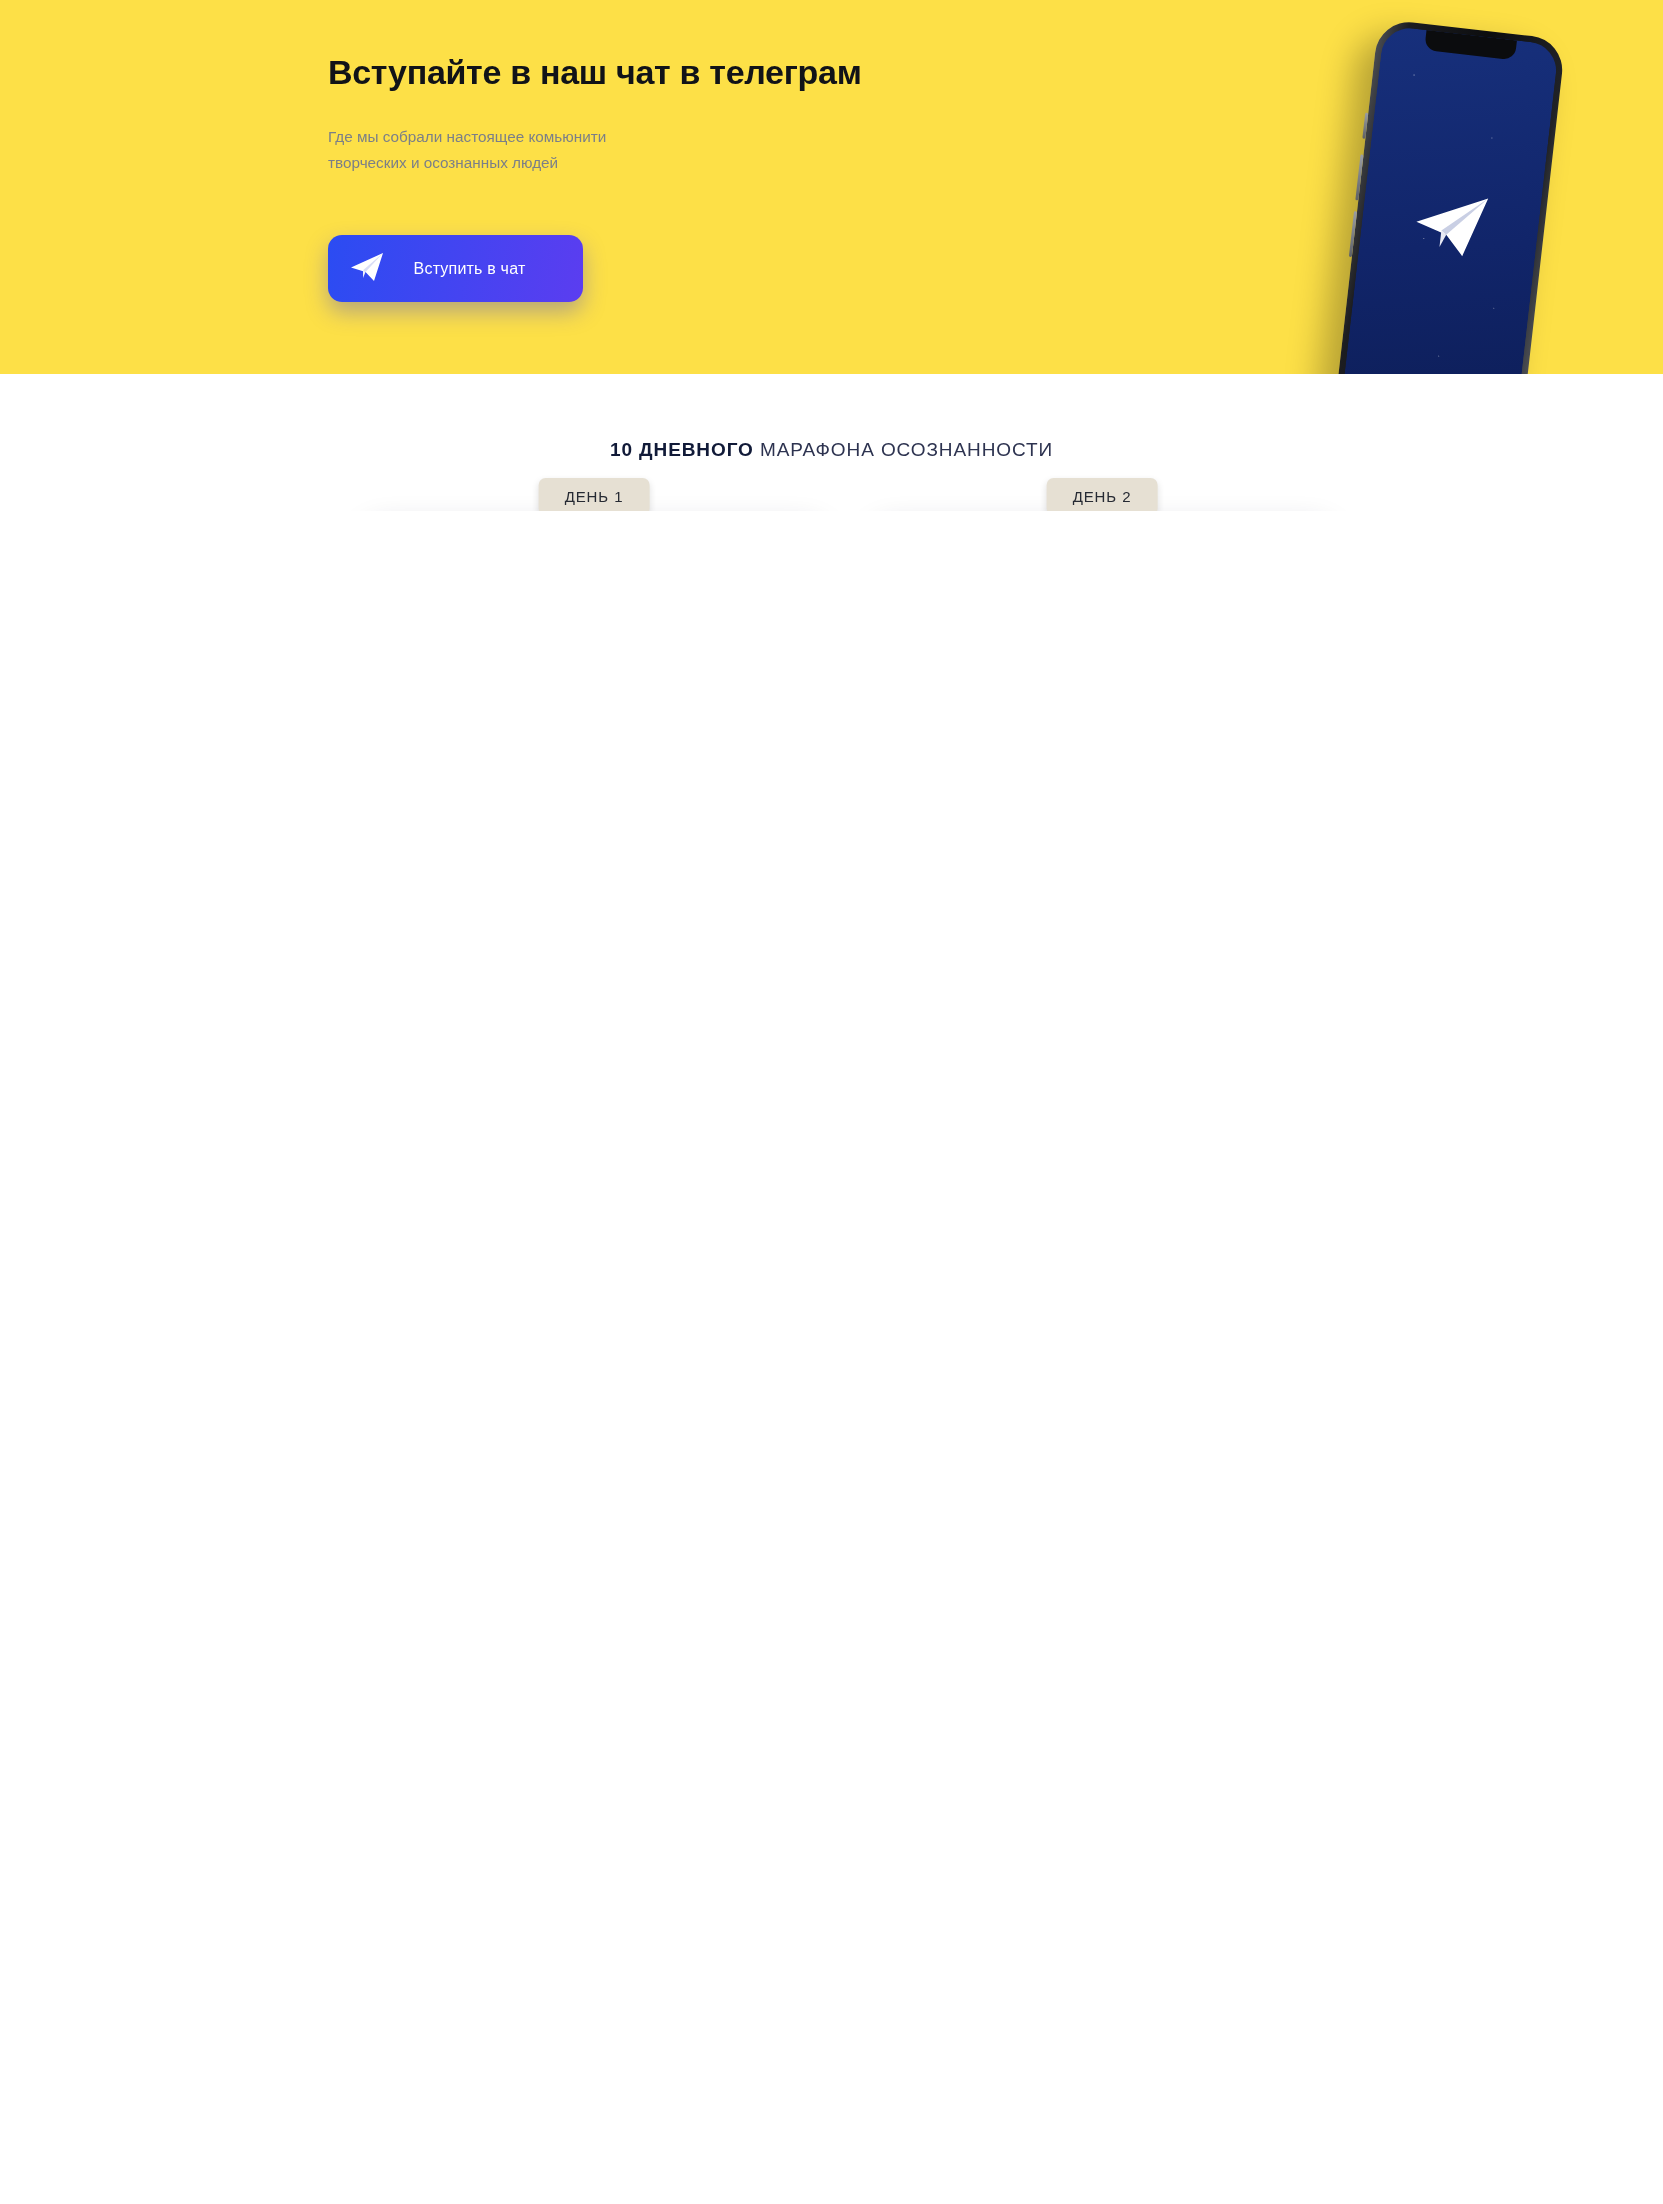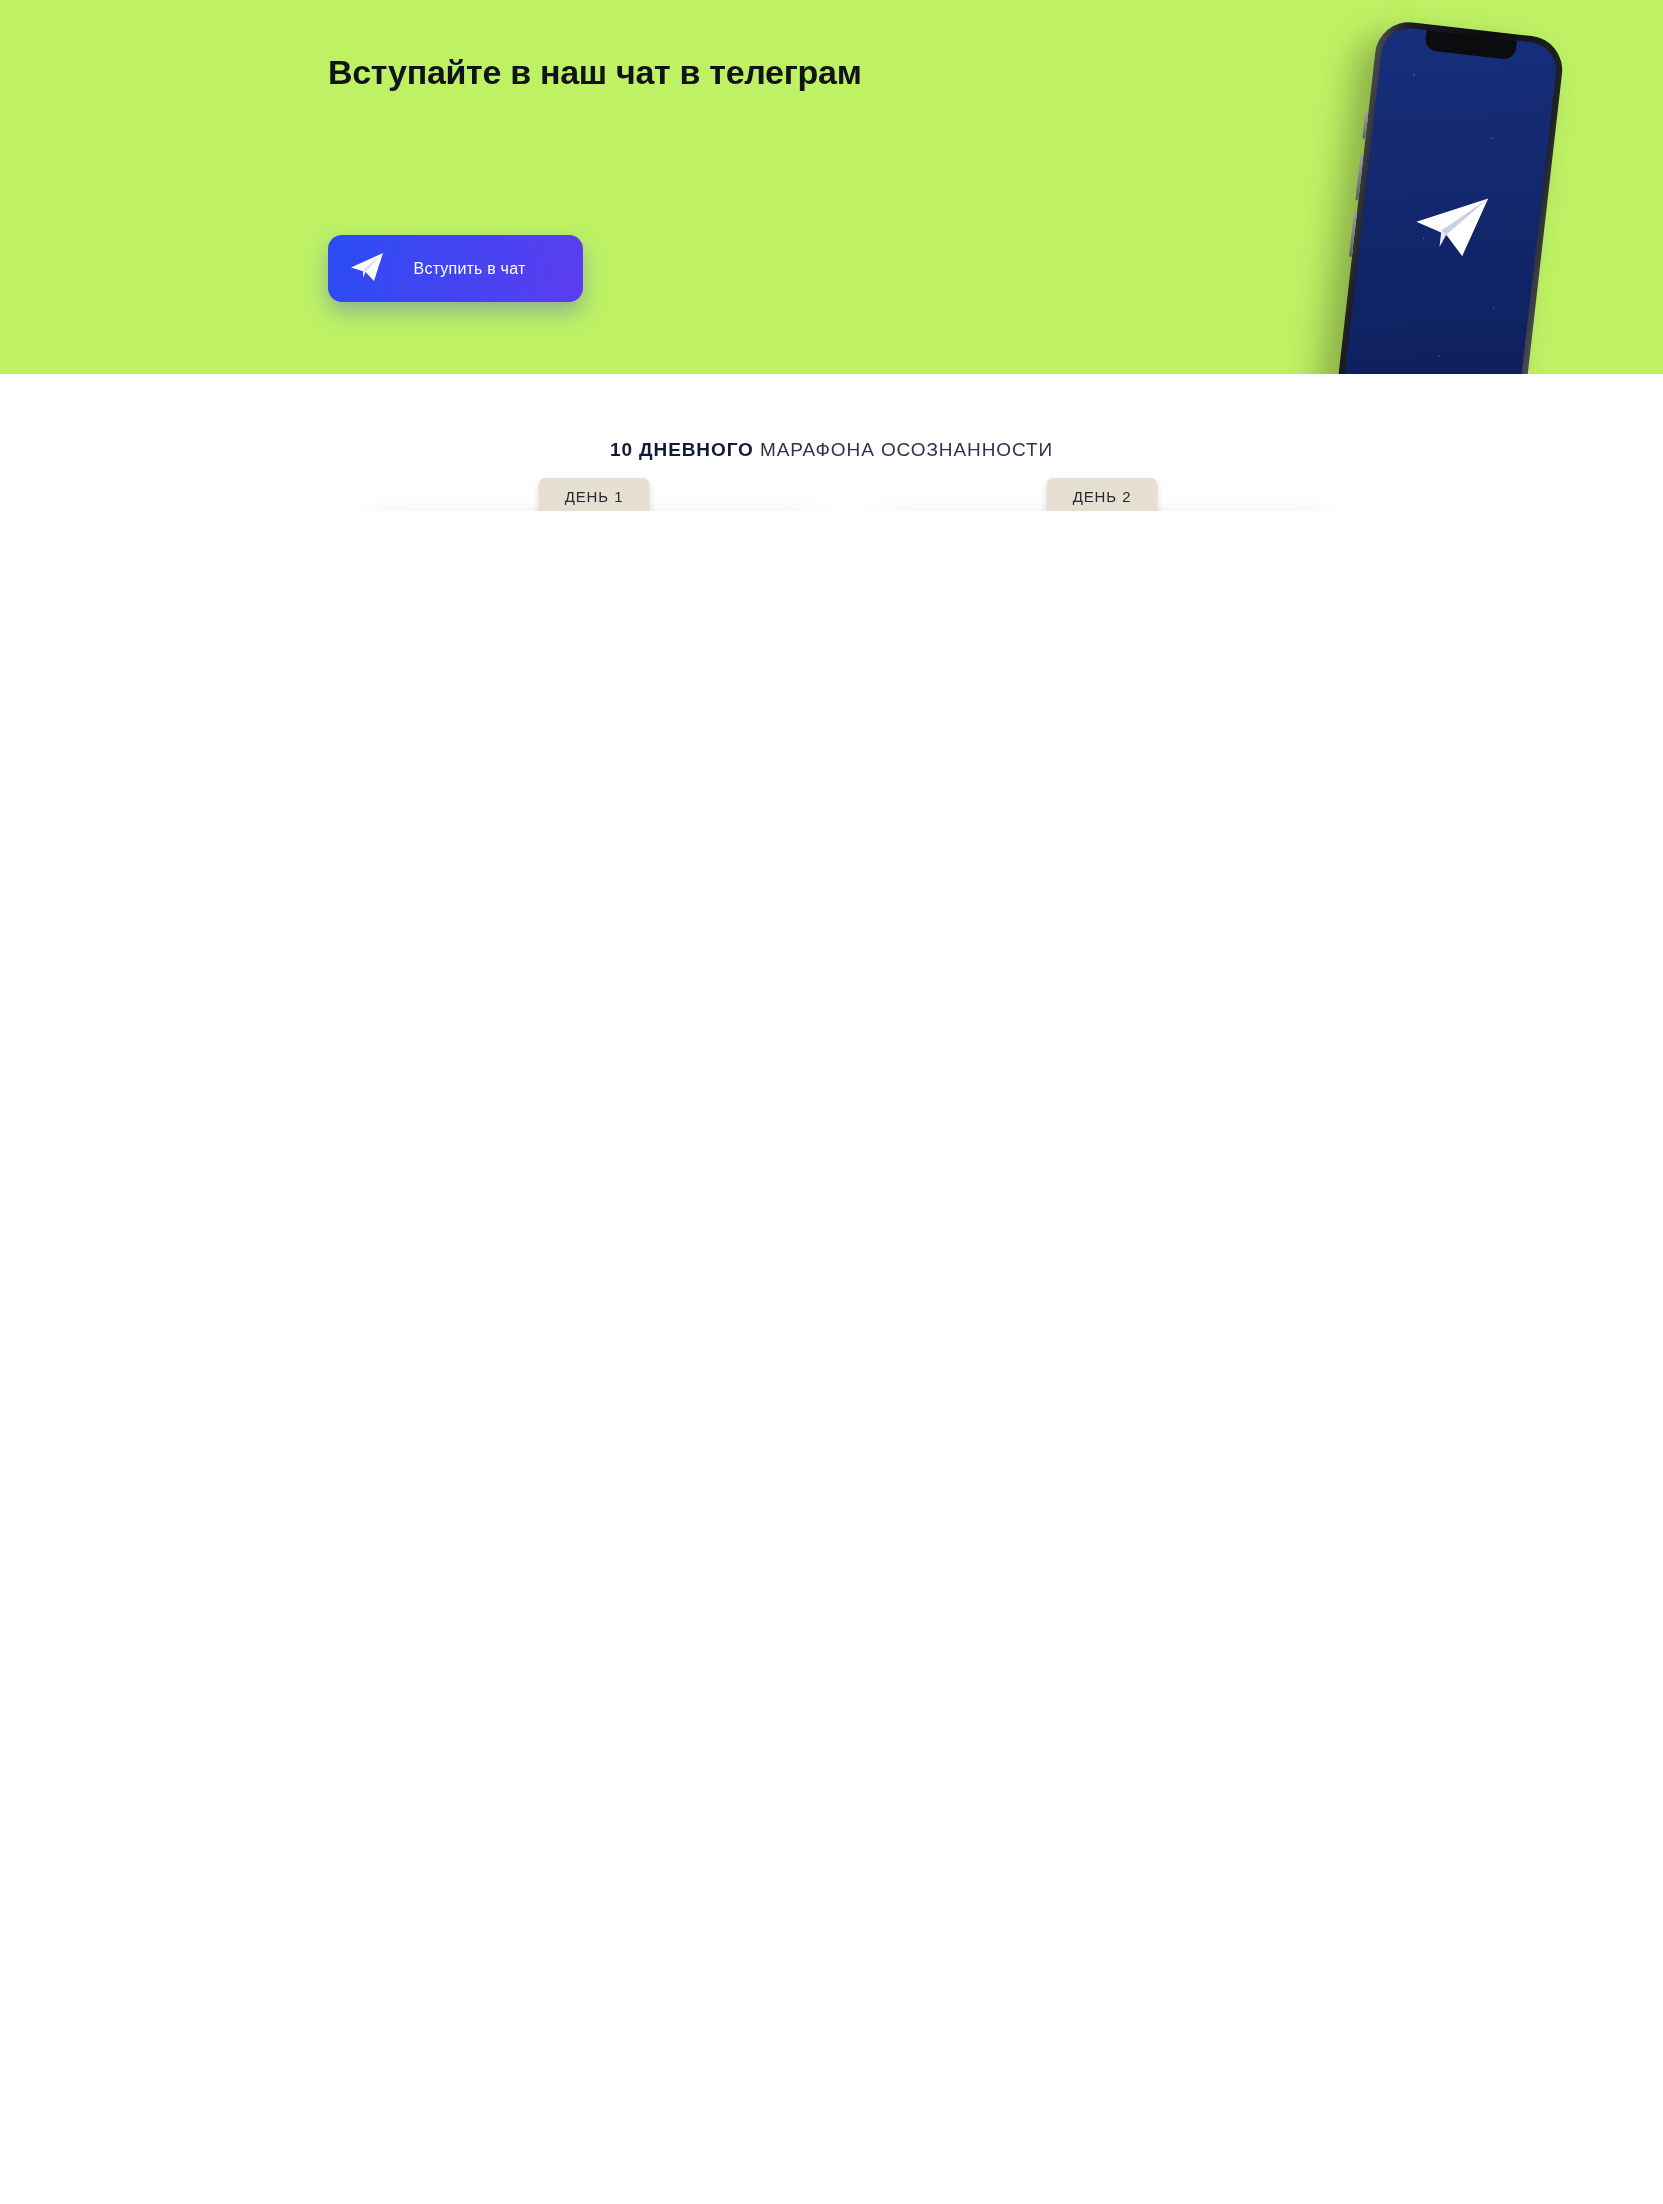--- a/index.html
+++ b/index.html
@@ -9,21 +9,21 @@
     font-family:"Liberation Sans", sans-serif;
     background:#FFFFFF;
     color:#1b2340;
     -webkit-font-smoothing:antialiased;
   }
 
   
   .hero {
     position:relative;
     height:374px;
-    background:#bef264;
+    background:#fde047;
     overflow:hidden;
   }
   .hero-inner {
     position:relative;
     width:1663px;
     height:100%;
   }
   .hero-copy {
     position:absolute;
     left:328px;
@@ -204,20 +204,22 @@
   }
 </style>
 </head>
 <body>
 
 <section class="hero">
   <div class="hero-inner">
 
     <div class="hero-copy">
       <h1 class="hero-title">Вступайте в наш чат в телеграм</h1>
+      <p class="hero-sub">Где мы собрали настоящее комьюнити
+творческих и осознанных людей</p>
     </div>
 
     <button class="tg-button">
       <span class="plane">
         <svg width="34" height="30" viewBox="0 0 34 30" aria-hidden="true">
           <path d="M1 15.5 L33 1 L24 29 L15.5 20 Z" fill="#ffffff"></path>
           <path d="M15.5 20 L33 1 L13 18.2 Z" fill="#d9ddf5"></path>
           <path d="M13 18.2 L13 26 L15.5 20 Z" fill="#eef0fb"></path>
         </svg>
       </span>

